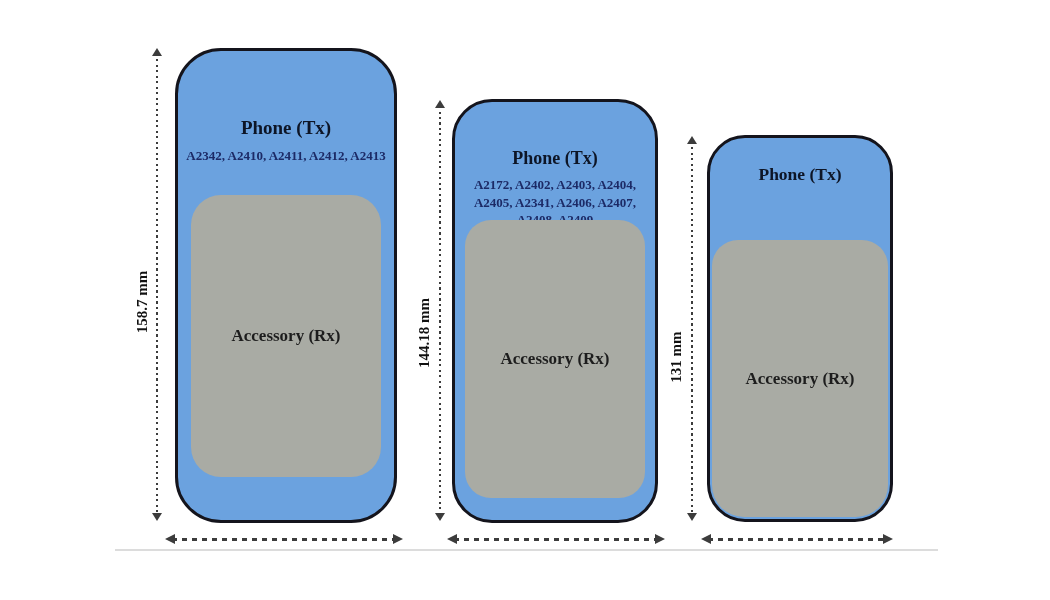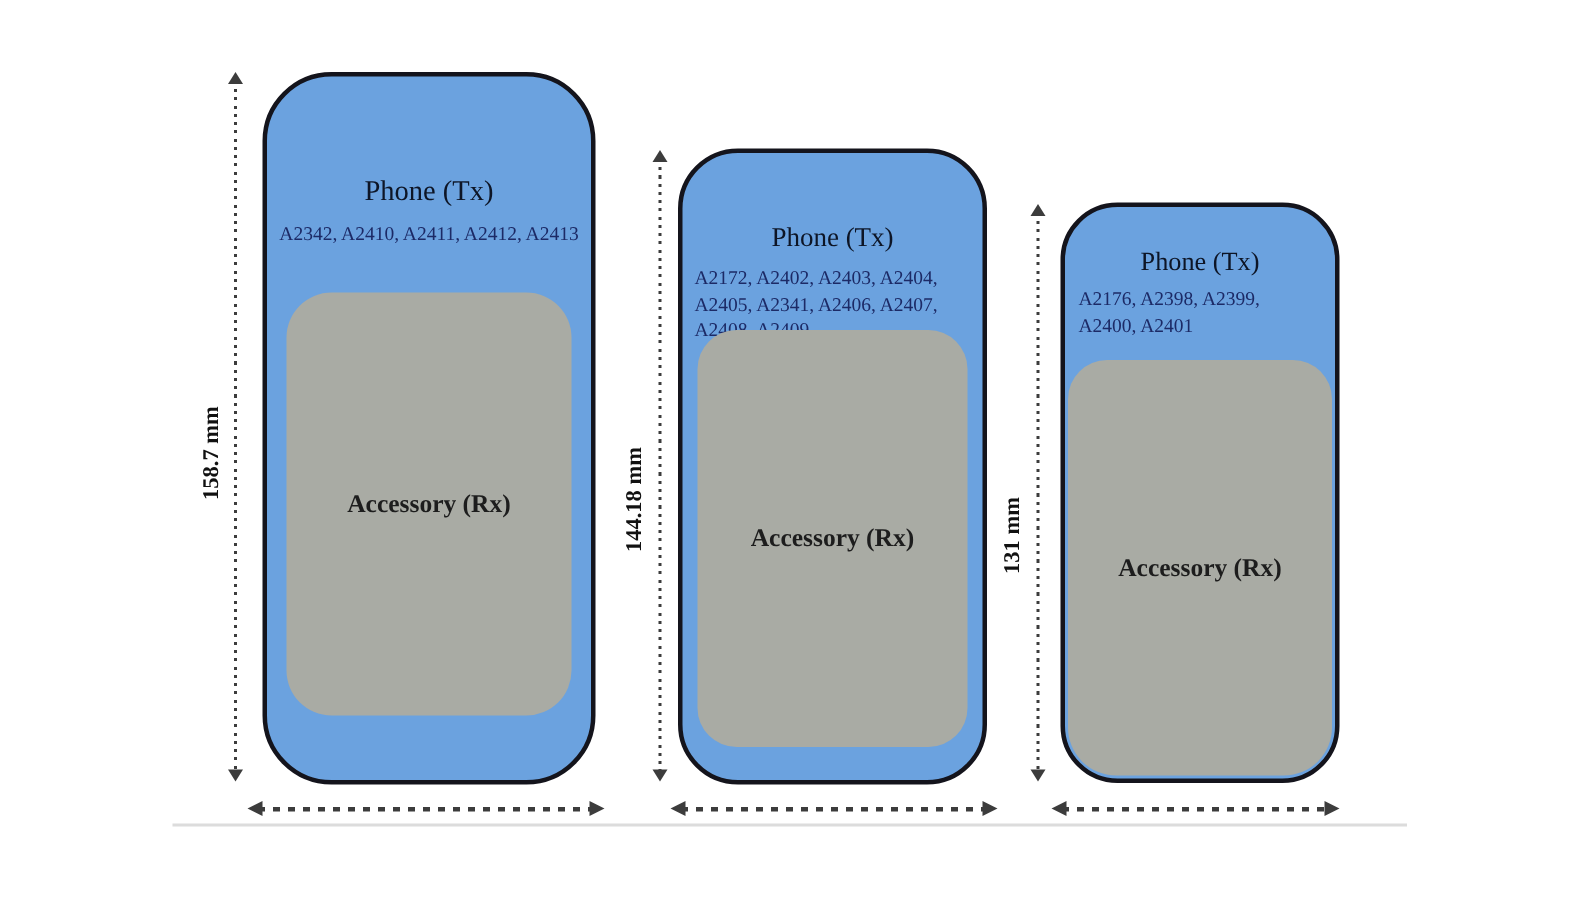--- a/index.html
+++ b/index.html
@@ -12,28 +12,28 @@
     position:absolute;
     background:var(--phone-fill,#6BA2DF);
     border:3px solid var(--outline,#14141c);
     box-sizing:border-box;
   }
   .p1{left:175px;top:48px;width:222px;height:475px;border-radius:46px;}
   .p2{left:452px;top:99px;width:206px;height:424px;border-radius:40px;}
   .p3{left:707px;top:135px;width:186px;height:387px;border-radius:38px;}
   .phone-title{
     position:absolute;left:0;right:0;text-align:center;
-    font-weight:normal;color:var(--title-text,#0d1526);
+    font-weight:bold;color:var(--title-text,#0d1526);
   }
   .p1 .phone-title{top:66px;font-size:19px;}
   .p2 .phone-title{top:46px;font-size:18px;}
   .p3 .phone-title{top:26px;font-size:17.5px;}
   .phone-models{
     position:absolute;left:50%;transform:translateX(-50%);
-    text-align:left;font-weight:normal;color:var(--model-text,#1c2a66);
+    text-align:center;font-weight:bold;color:var(--model-text,#1c2a66);
     line-height:1.35;
   }
   .p1 .phone-models{top:96px;font-size:13px;white-space:nowrap;}
   .p2 .phone-models{top:74px;font-size:13px;width:184px;}
   .p3 .phone-models{top:52px;font-size:13px;width:162px;}
   
   .accessory{
     position:absolute;background:var(--accessory-fill,#A9ABA4);
     display:flex;align-items:center;justify-content:center;font-weight:bold;
   }
@@ -96,21 +96,20 @@
   <div class="phone p2">
     <div class="phone-title">Phone (Tx)</div>
     <div class="phone-models">A2172, A2402, A2403, A2404, A2405, A2341, A2406, A2407, A2408, A2409</div>
     <div class="accessory">
       <span class="accessory-label">Accessory (Rx)</span>
     </div>
   </div>
 
   <div class="phone p3">
     <div class="phone-title">Phone (Tx)</div>
-    <div class="phone-models">A2176, A2398, A2399, A2400, A2401</div>
     <div class="accessory">
       <span class="accessory-label">Accessory (Rx)</span>
     </div>
   </div>
 
   <div class="vdim v1">
     <div class="ah-up"></div>
     <div class="vline"></div>
     <div class="ah-down"></div>
   </div>

